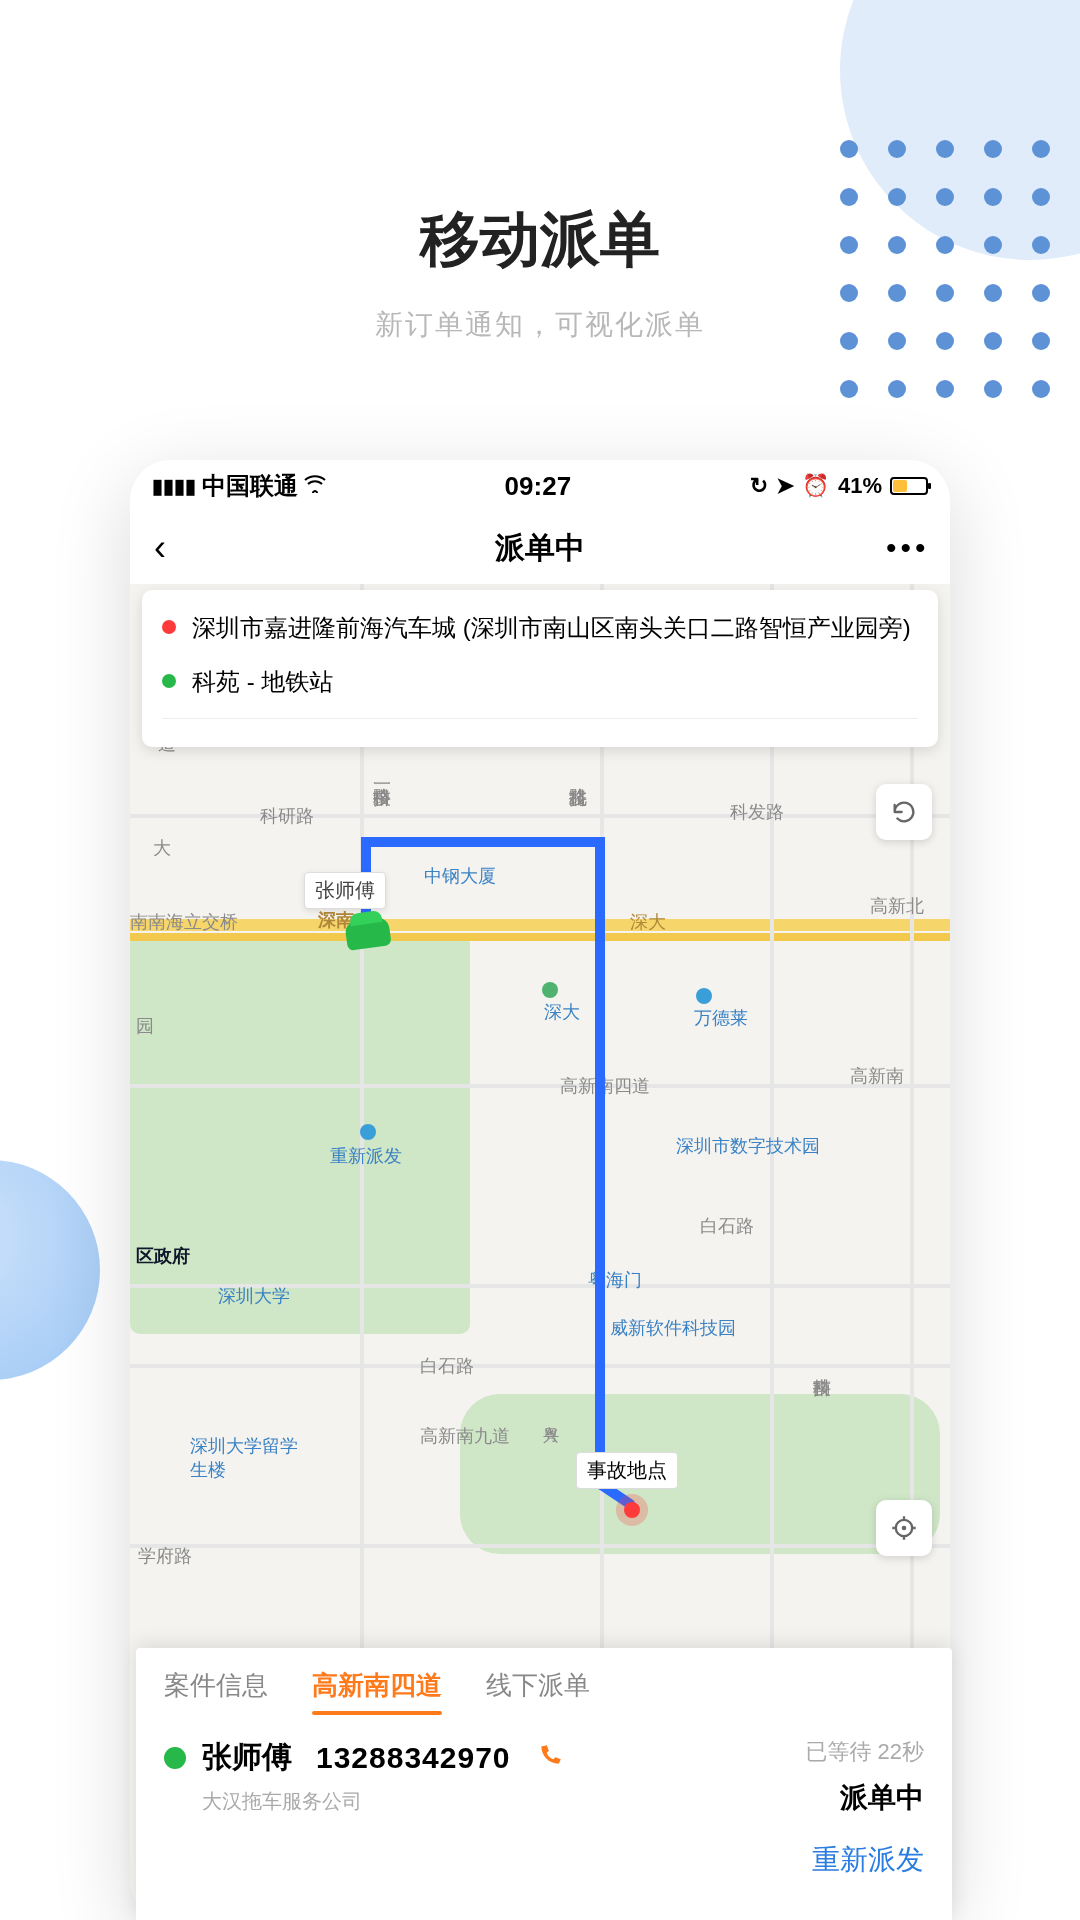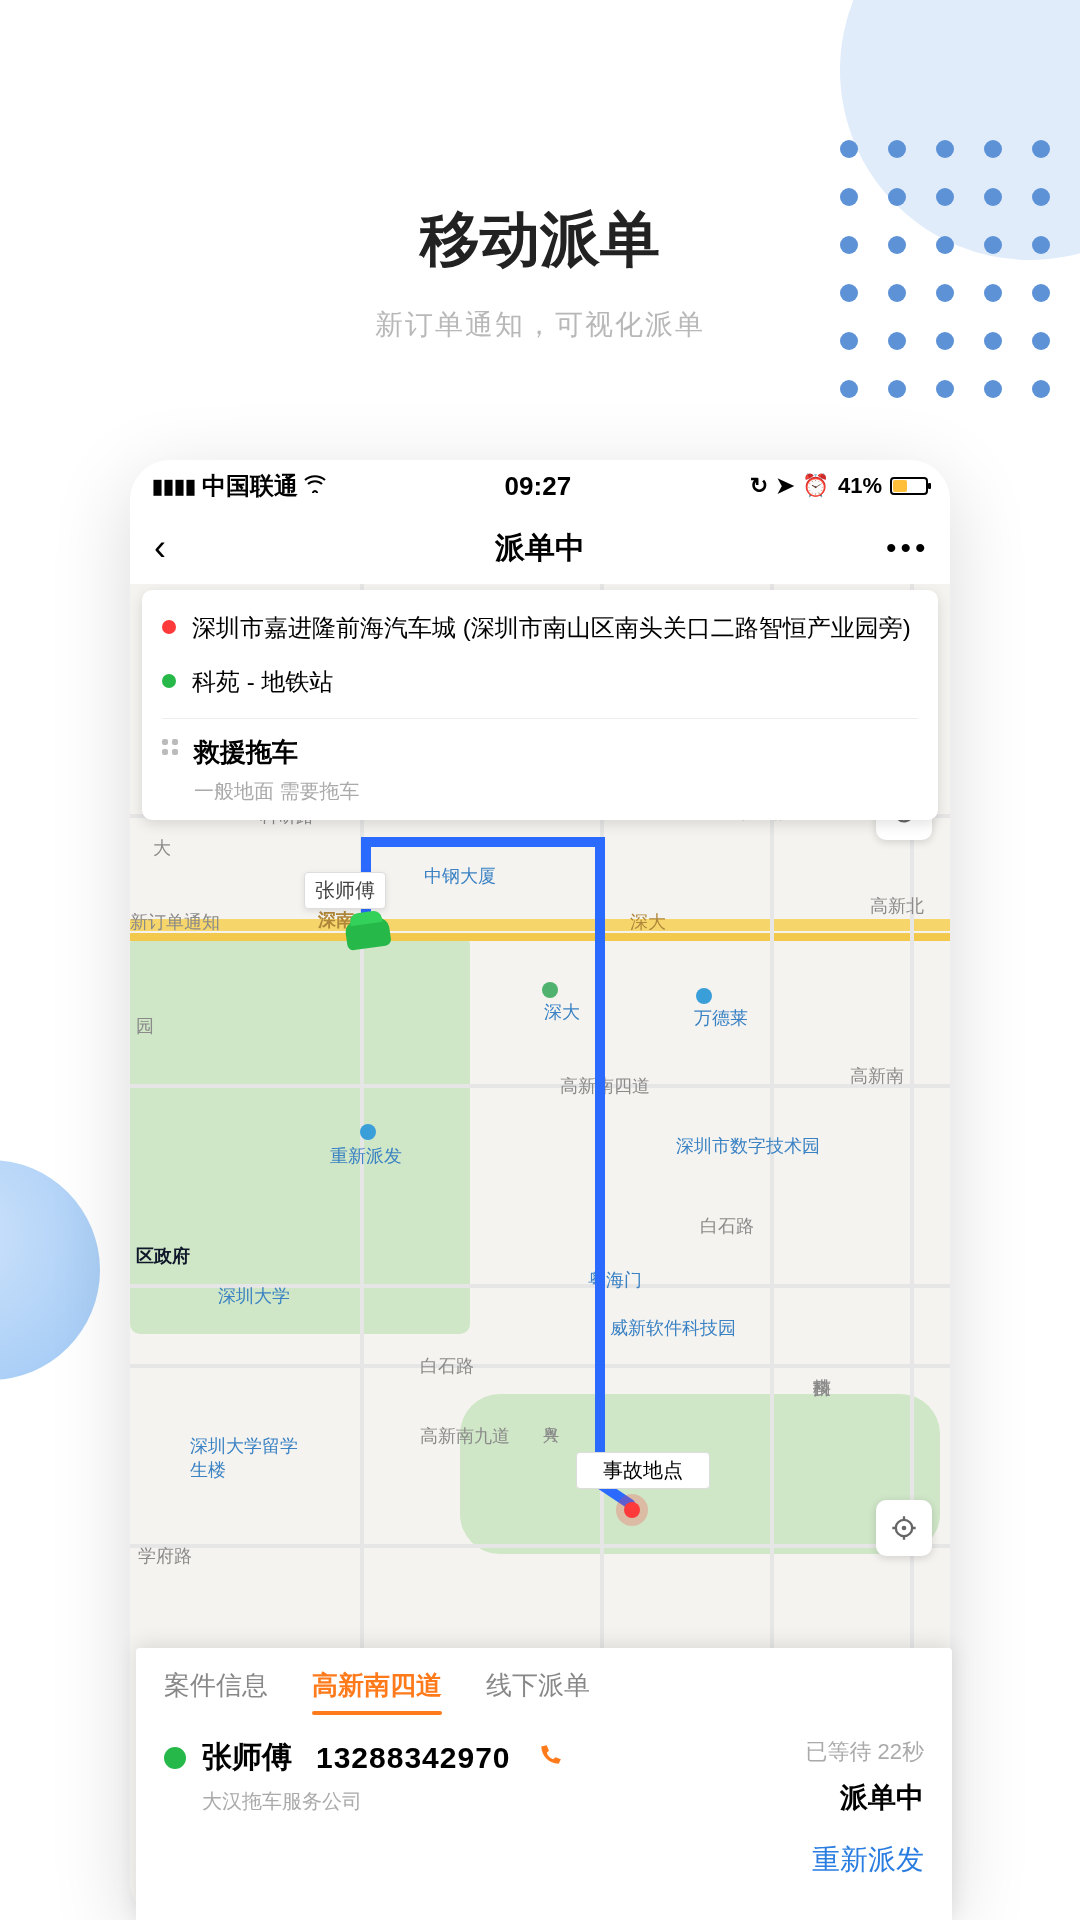--- a/index.html
+++ b/index.html
@@ -51,21 +51,21 @@
 
 
 .route { position: absolute; stroke: #2a6aff; stroke-width: 10; fill: none; stroke-linecap: round; }
 
 
 .car-label { position: absolute; background: #fff; border: 1px solid #ddd; padding: 4px 10px; font-size: 20px; color: #444; border-radius: 4px; box-shadow: 0 2px 6px rgba(0,0,0,.1); }
 .car-icon { position: absolute; width: 44px; height: 28px; background: #27b84a; border-radius: 10px 10px 6px 6px; transform: rotate(-8deg); }
 .car-icon::before { content:""; position:absolute; top:-8px; left:6px; right:6px; height:12px; background:#33d15a; border-radius:8px 8px 0 0; }
 
 
-.acc-label { position: absolute; background:#fff; border:1px solid #ddd; padding:4px 26px; font-size:20px; border-radius:4px; }
+.acc-label { position: absolute; background:#fff; border:1px solid #ddd; padding:4px 10px; font-size:20px; border-radius:4px; }
 .acc-dot-outer { position:absolute; width:32px; height:32px; border-radius:50%; background:rgba(255,60,60,.25); display:flex; align-items:center; justify-content:center; }
 .acc-dot-outer span{ width:16px; height:16px; border-radius:50%; background:#ff3a3a; }
 
 
 .map-btn { position:absolute; width:56px; height:56px; background:#fff; border-radius:10px; box-shadow:0 2px 8px rgba(0,0,0,.15); display:flex; align-items:center; justify-content:center; font-size:28px; color:#555; }
 
 
 .info-card { position:absolute; top: 6px; left: 12px; right: 12px; background:#fff; border-radius:10px; box-shadow:0 4px 14px rgba(0,0,0,.12); padding:20px 20px 14px; }
 .ic-row { display:flex; align-items:flex-start; gap:16px; margin-bottom:18px; font-size:24px; line-height:1.5; }
 .ic-dot { width:14px; height:14px; border-radius:50%; margin-top:10px; flex-shrink:0; }
@@ -184,21 +184,21 @@
       <div class="road-v" style="left:640px"></div>
       <div class="road-v" style="left:780px"></div>
     </div>
 
     <div class="map-label" style="left:28px;top:148px">道</div>
     <div class="map-label" style="left:130px;top:220px">科研路</div>
     <div class="map-label" style="left:240px;top:190px;writing-mode:vertical-rl">科技中一路</div>
     <div class="map-label" style="left:436px;top:190px;writing-mode:vertical-rl">科技北路</div>
     <div class="map-label" style="left:600px;top:216px">科发路</div>
     <div class="map-label" style="left:740px;top:310px">高新北</div>
-    <div class="map-label" style="left:0px;top:326px">新订单通知</div>
+    <div class="map-label" style="left:0px;top:326px">南南海立交桥</div>
     <div class="map-label" style="left:188px;top:324px;font-weight:700;color:#b0873a">深南大</div>
     <div class="map-label blue" style="left:294px;top:280px">中钢大厦</div>
     <div class="map-label" style="left:500px;top:326px;color:#b0873a">深大</div>
     <div class="map-label blue" style="left:414px;top:416px">深大</div>
     <div class="map-label blue" style="left:564px;top:422px">万德莱</div>
     <div class="map-label" style="left:430px;top:490px">高新南四道</div>
     <div class="map-label" style="left:720px;top:480px">高新南</div>
     <div class="map-label blue" style="left:200px;top:560px">重新派发</div>
     <div class="map-label blue" style="left:546px;top:550px;width:150px;white-space:normal">深圳市数字技术园</div>
     <div class="map-label" style="left:570px;top:630px">白石路</div>
@@ -246,32 +246,20 @@
     <div class="info-card">
       <div class="ic-row">
         <div class="ic-dot red"></div>
         <div>深圳市嘉进隆前海汽车城 (深圳市南山区南头关口二路智恒产业园旁)</div>
       </div>
       <div class="ic-row">
         <div class="ic-dot green"></div>
         <div>科苑 - 地铁站</div>
       </div>
       <div class="divider"></div>
-      <div class="ic-row" style="margin-bottom:0">
-        <div class="ic-grid">
-            <span></span>
-            <span></span>
-            <span></span>
-            <span></span>
-          </div>
-        <div>
-          <div class="ic-svc-title">救援拖车</div>
-          <div class="ic-svc-sub">一般地面 需要拖车</div>
-        </div>
-      </div>
     </div>
 
   </div>
 </div>
 
 <div class="bottom-card">
   <div class="tabs">
     <div class="tab">案件信息</div>
     <div class="tab active">高新南四道</div>
     <div class="tab">线下派单</div>

